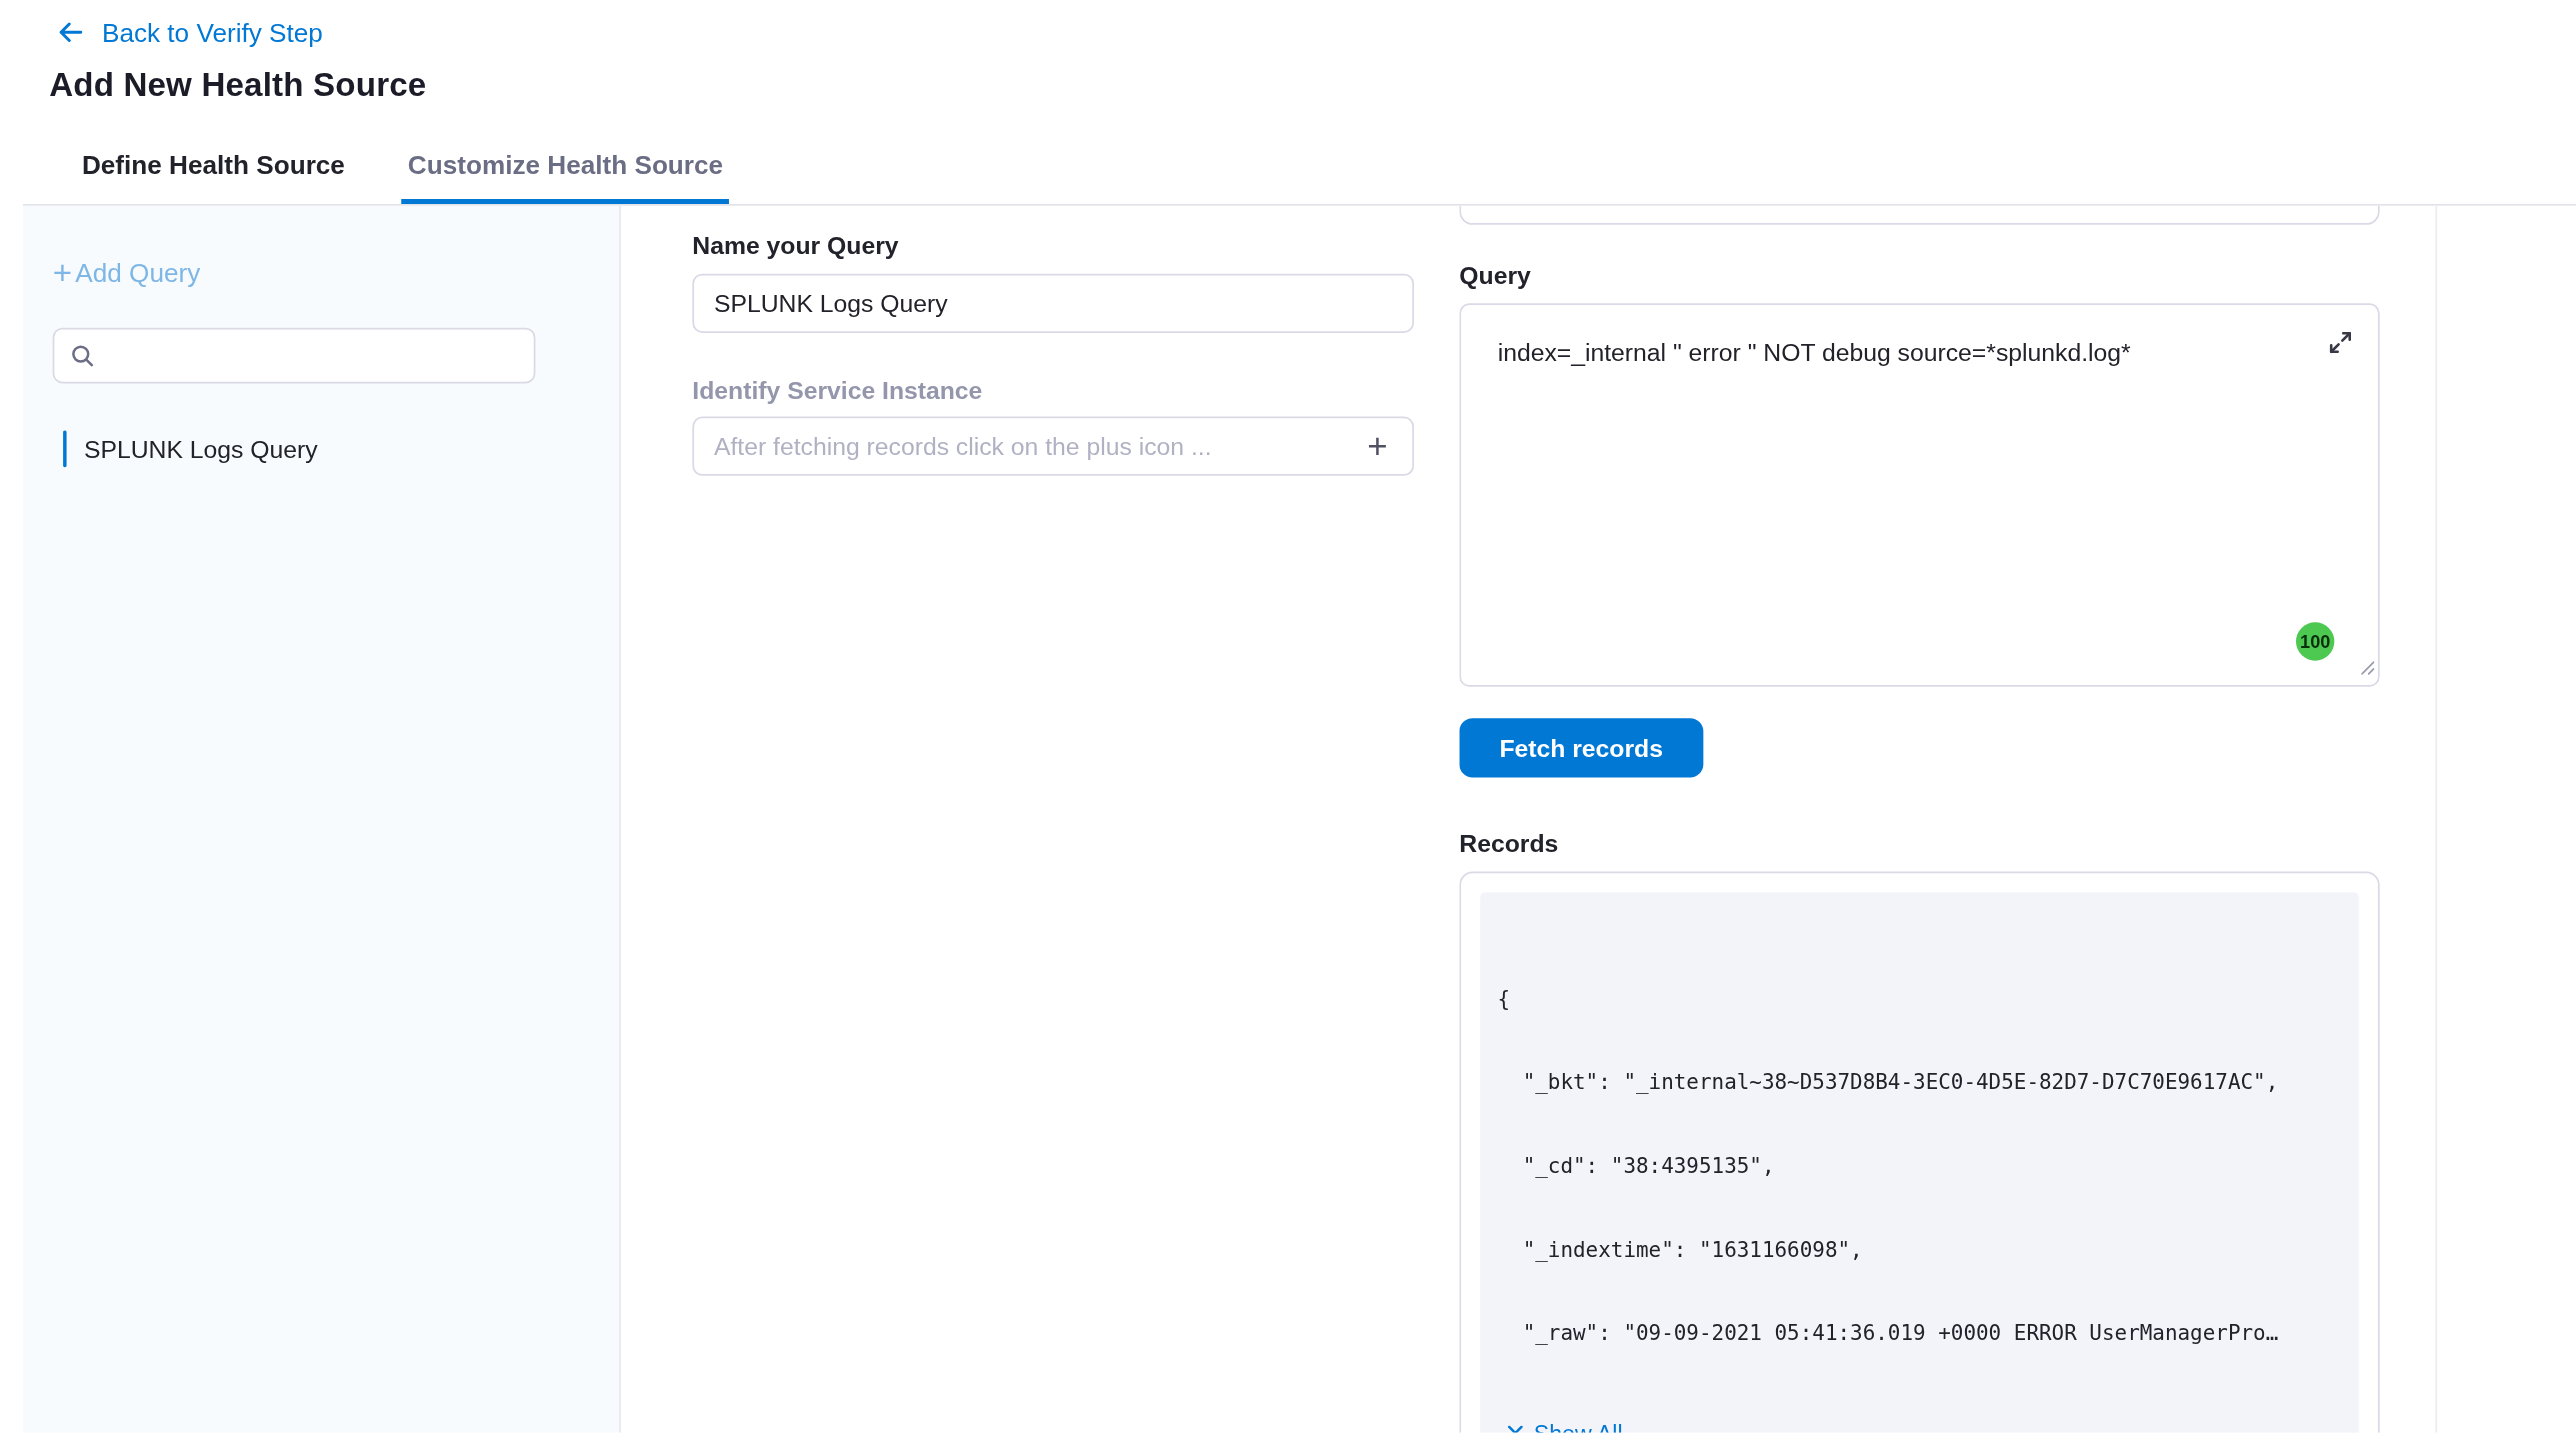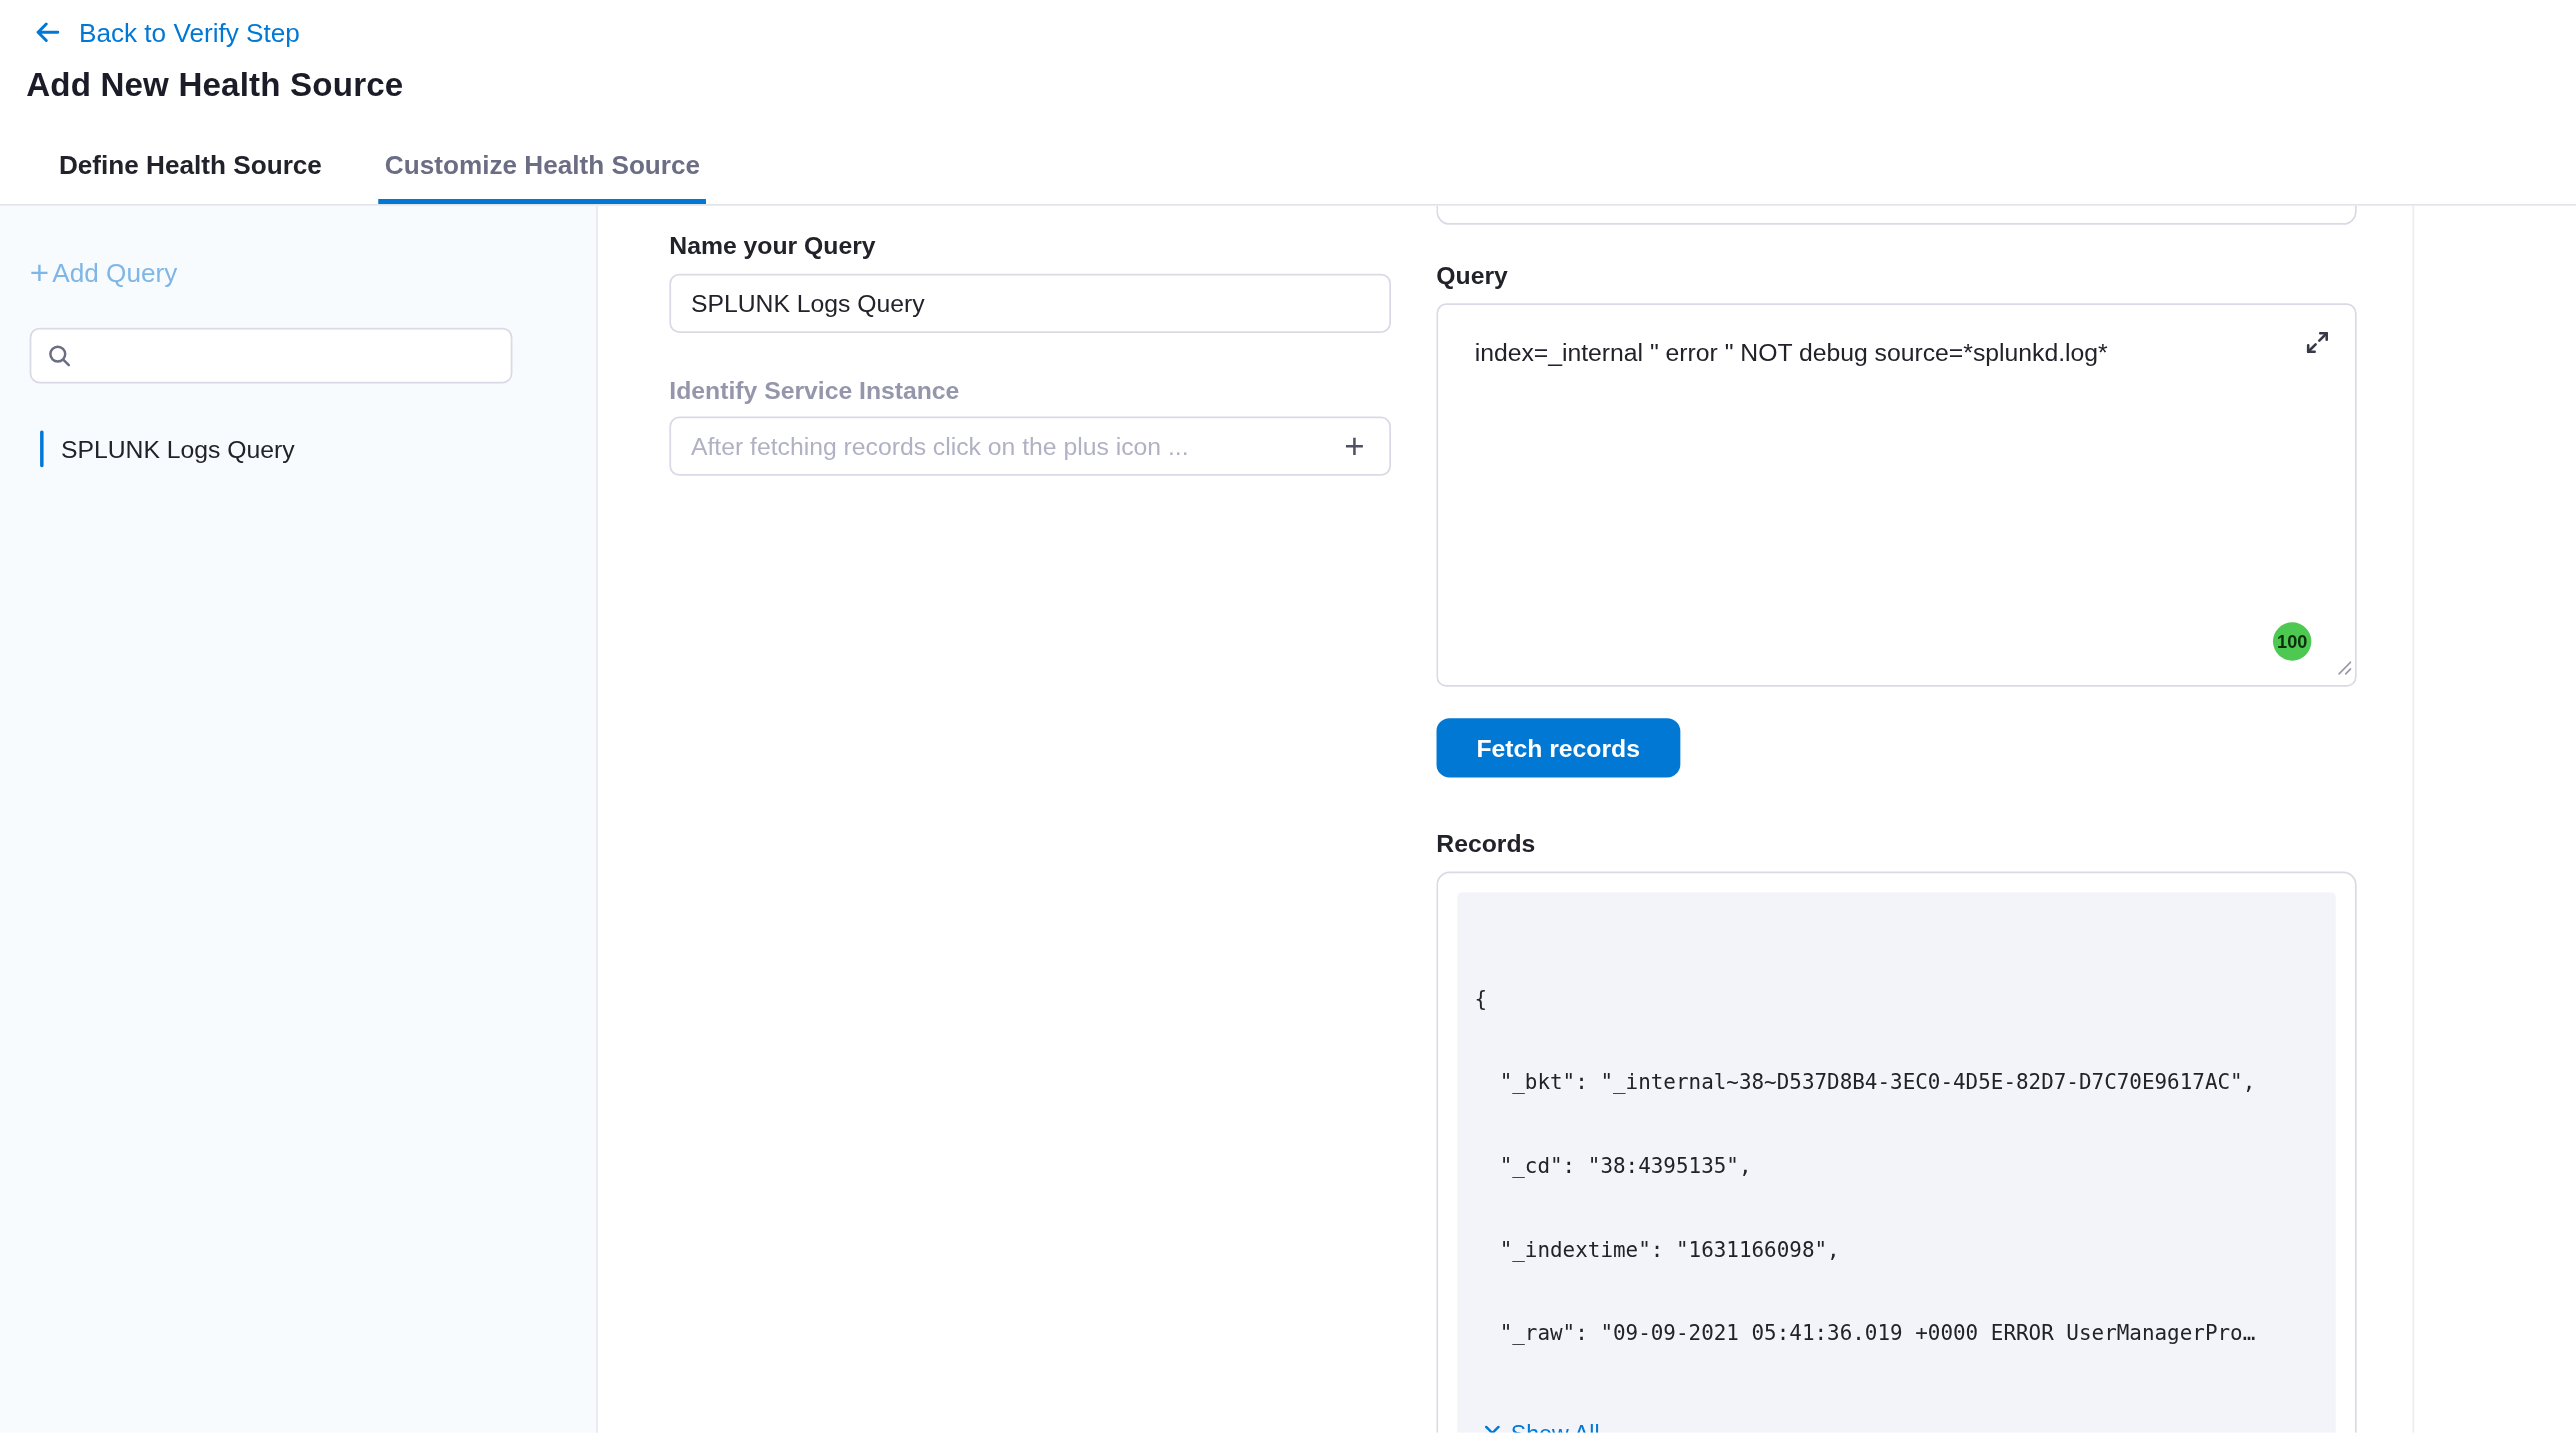--- a/index.html
+++ b/index.html
@@ -1,18 +1,18 @@
 <!DOCTYPE html>
 <html style="font-size:15px"><head>
 <meta charset="utf-8">
 <style>
   * { margin:0; padding:0; box-sizing:border-box; }
   html,body { background:#ffffff; }
   body { font-family:"Liberation Sans", sans-serif; color:#22222a; }
-  .viewport { width:2576px; height:1433px; overflow:hidden; position:relative; }
+  .viewport { width:2576px; height:1433px; overflow:hidden; position:relative;padding-left:23px; }
   .app { width:1478px; height:822px; transform:scale(1.7431); transform-origin:0 0; background:#fff; position:relative; }
 
   
   .header { height:71px; padding:6.6px 15px 0 15px; background:#fff; }
   .back-row { display:flex; align-items:center; gap:9.5px; height:23px; padding-left:3.8px; }
   .back-link { color:#0278d5; font-size:15px; font-weight:500; cursor:pointer; }
   .page-title { font-size:19px; font-weight:700; color:#1c1c28; margin-top:8.5px; letter-spacing:0.1px; }
 
   
   .tabs-row { height:47px; display:flex; align-items:stretch; gap:28.5px; padding-left:30px; border-bottom:0.9px solid #e3e4ea; background:#fff; }

